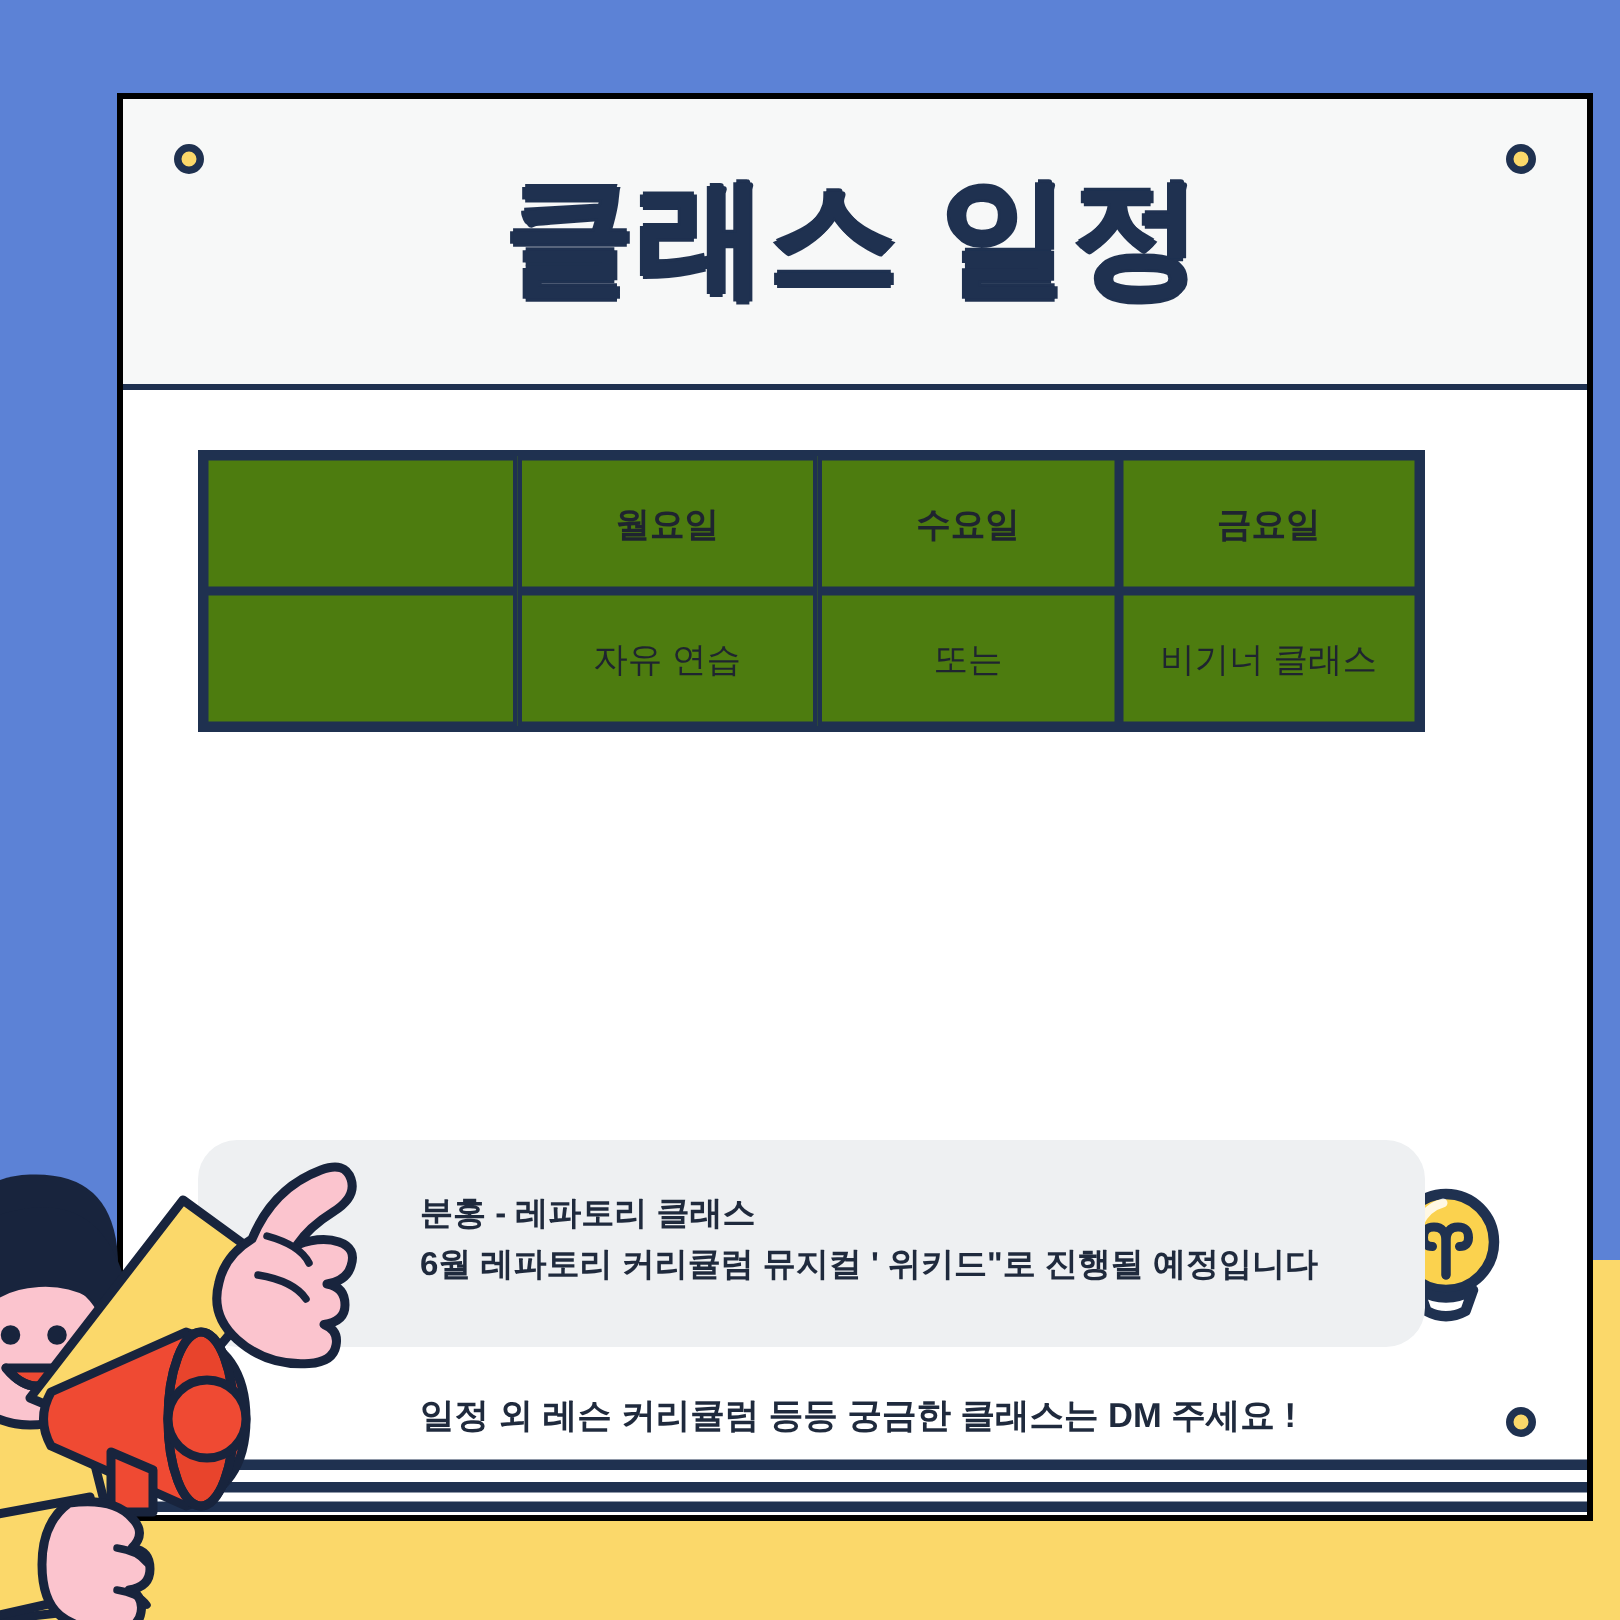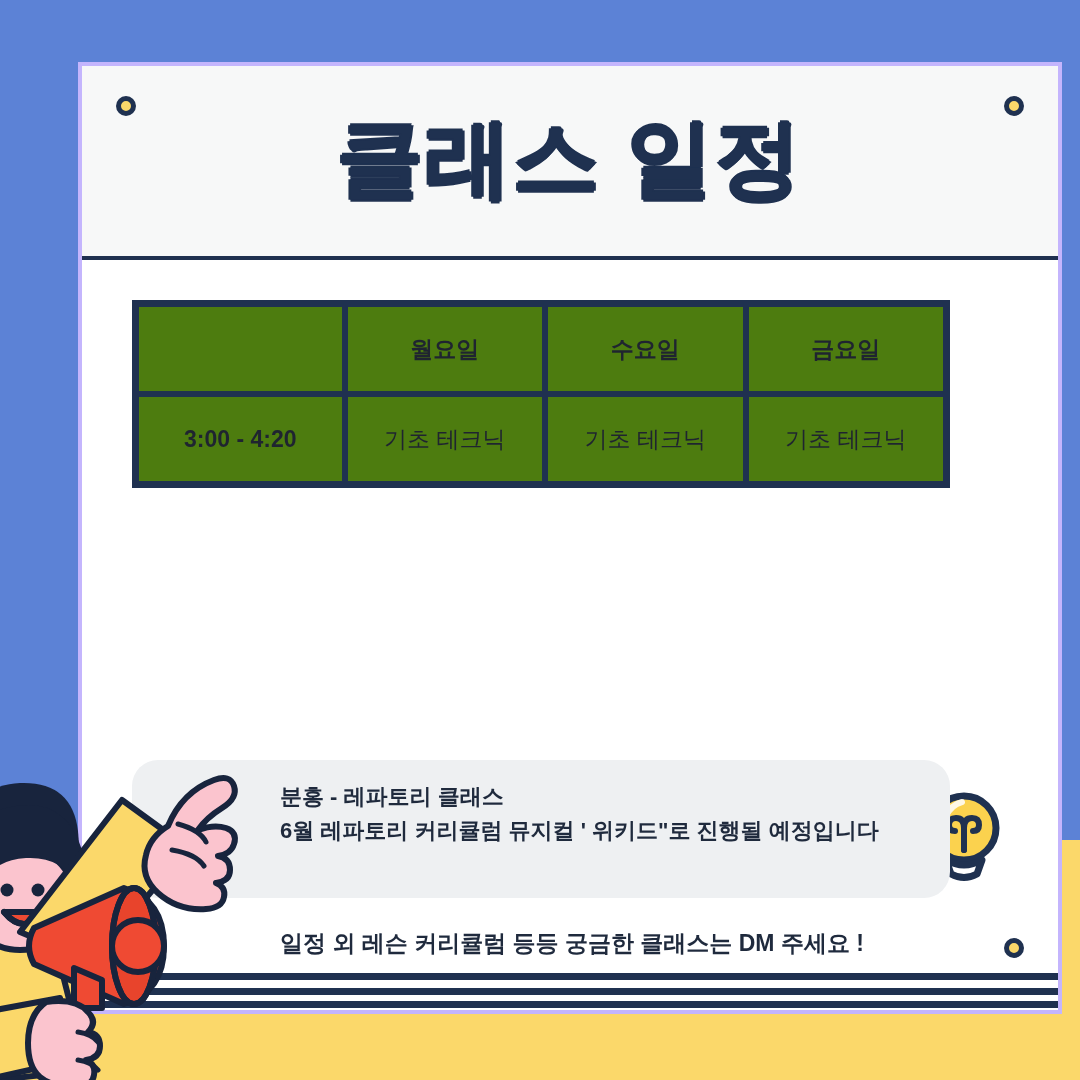--- a/index.html
+++ b/index.html
@@ -31,21 +31,21 @@
   }
 
   
   .card {
     position: absolute;
     left: 78px;
     top: 62px;
     width: 984px;
     height: 952px;
     background: #ffffff;
-    border: 4px solid #c4b5fd;
+    border: 4px solid #000000;
     box-sizing: border-box;
   }
   .card-title-panel {
     position: absolute;
     left: 0;
     top: 0;
     width: 100%;
     height: 194px;
     background: #f7f8f8;
     border-bottom: 4px solid #1f3150;
@@ -129,21 +129,21 @@
   
   .note-box {
     position: absolute;
     left: 50px;
     top: 694px;
     width: 818px;
     height: 138px;
     background: #eef0f2;
     border-radius: 26px;
     box-sizing: border-box;
-    padding: 20px 26px 0 148px;
+    padding: 32px 26px 0 148px;
   }
   .note-line {
     font-size: 22px;
     font-weight: 700;
     color: #1f2a3d;
     line-height: 1.55;
     white-space: nowrap;
   }
   .footer-line {
     position: absolute;
@@ -215,24 +215,24 @@
         <thead>
           <tr>
             <th class="corner-cell"></th>
             <th class="day-head">월요일</th>
             <th class="day-head">수요일</th>
             <th class="day-head">금요일</th>
           </tr>
         </thead>
         <tbody>
           <tr>
-            <td class="time-cell">3:00 - 4:20</td>
-            <td class="c-lavender">기초 테크닉</td>
-            <td class="c-lavender">기초 테크닉</td>
-            <td class="c-lavender">기초 테크닉</td>
+            <td class="c-lightblue"></td>
+            <td class="c-white">자유 연습</td>
+            <td class="c-white">또는</td>
+            <td class="c-white">비기너 클래스</td>
           </tr>
         </tbody>
       </table>
     </div>
 
     <svg class="bulb-icon" viewBox="0 0 84 96">
       <circle cx="42" cy="40" r="32" fill="#fbd24e" stroke="#1f3150" stroke-width="7"></circle>
       <path d="M24 72 q18 10 36 0 l-5 14 q-13 7 -26 0 z" fill="#ffffff" stroke="#1f3150" stroke-width="7" stroke-linejoin="round"></path>
       <path d="M42 62 V40 q0 -10 -8 -10 q-7 0 -7 7 q0 6 6 6" fill="none" stroke="#1f3150" stroke-width="6" stroke-linecap="round"></path>
       <path d="M42 62 V40 q0 -10 8 -10 q7 0 7 7 q0 6 -6 6" fill="none" stroke="#1f3150" stroke-width="6" stroke-linecap="round"></path>

